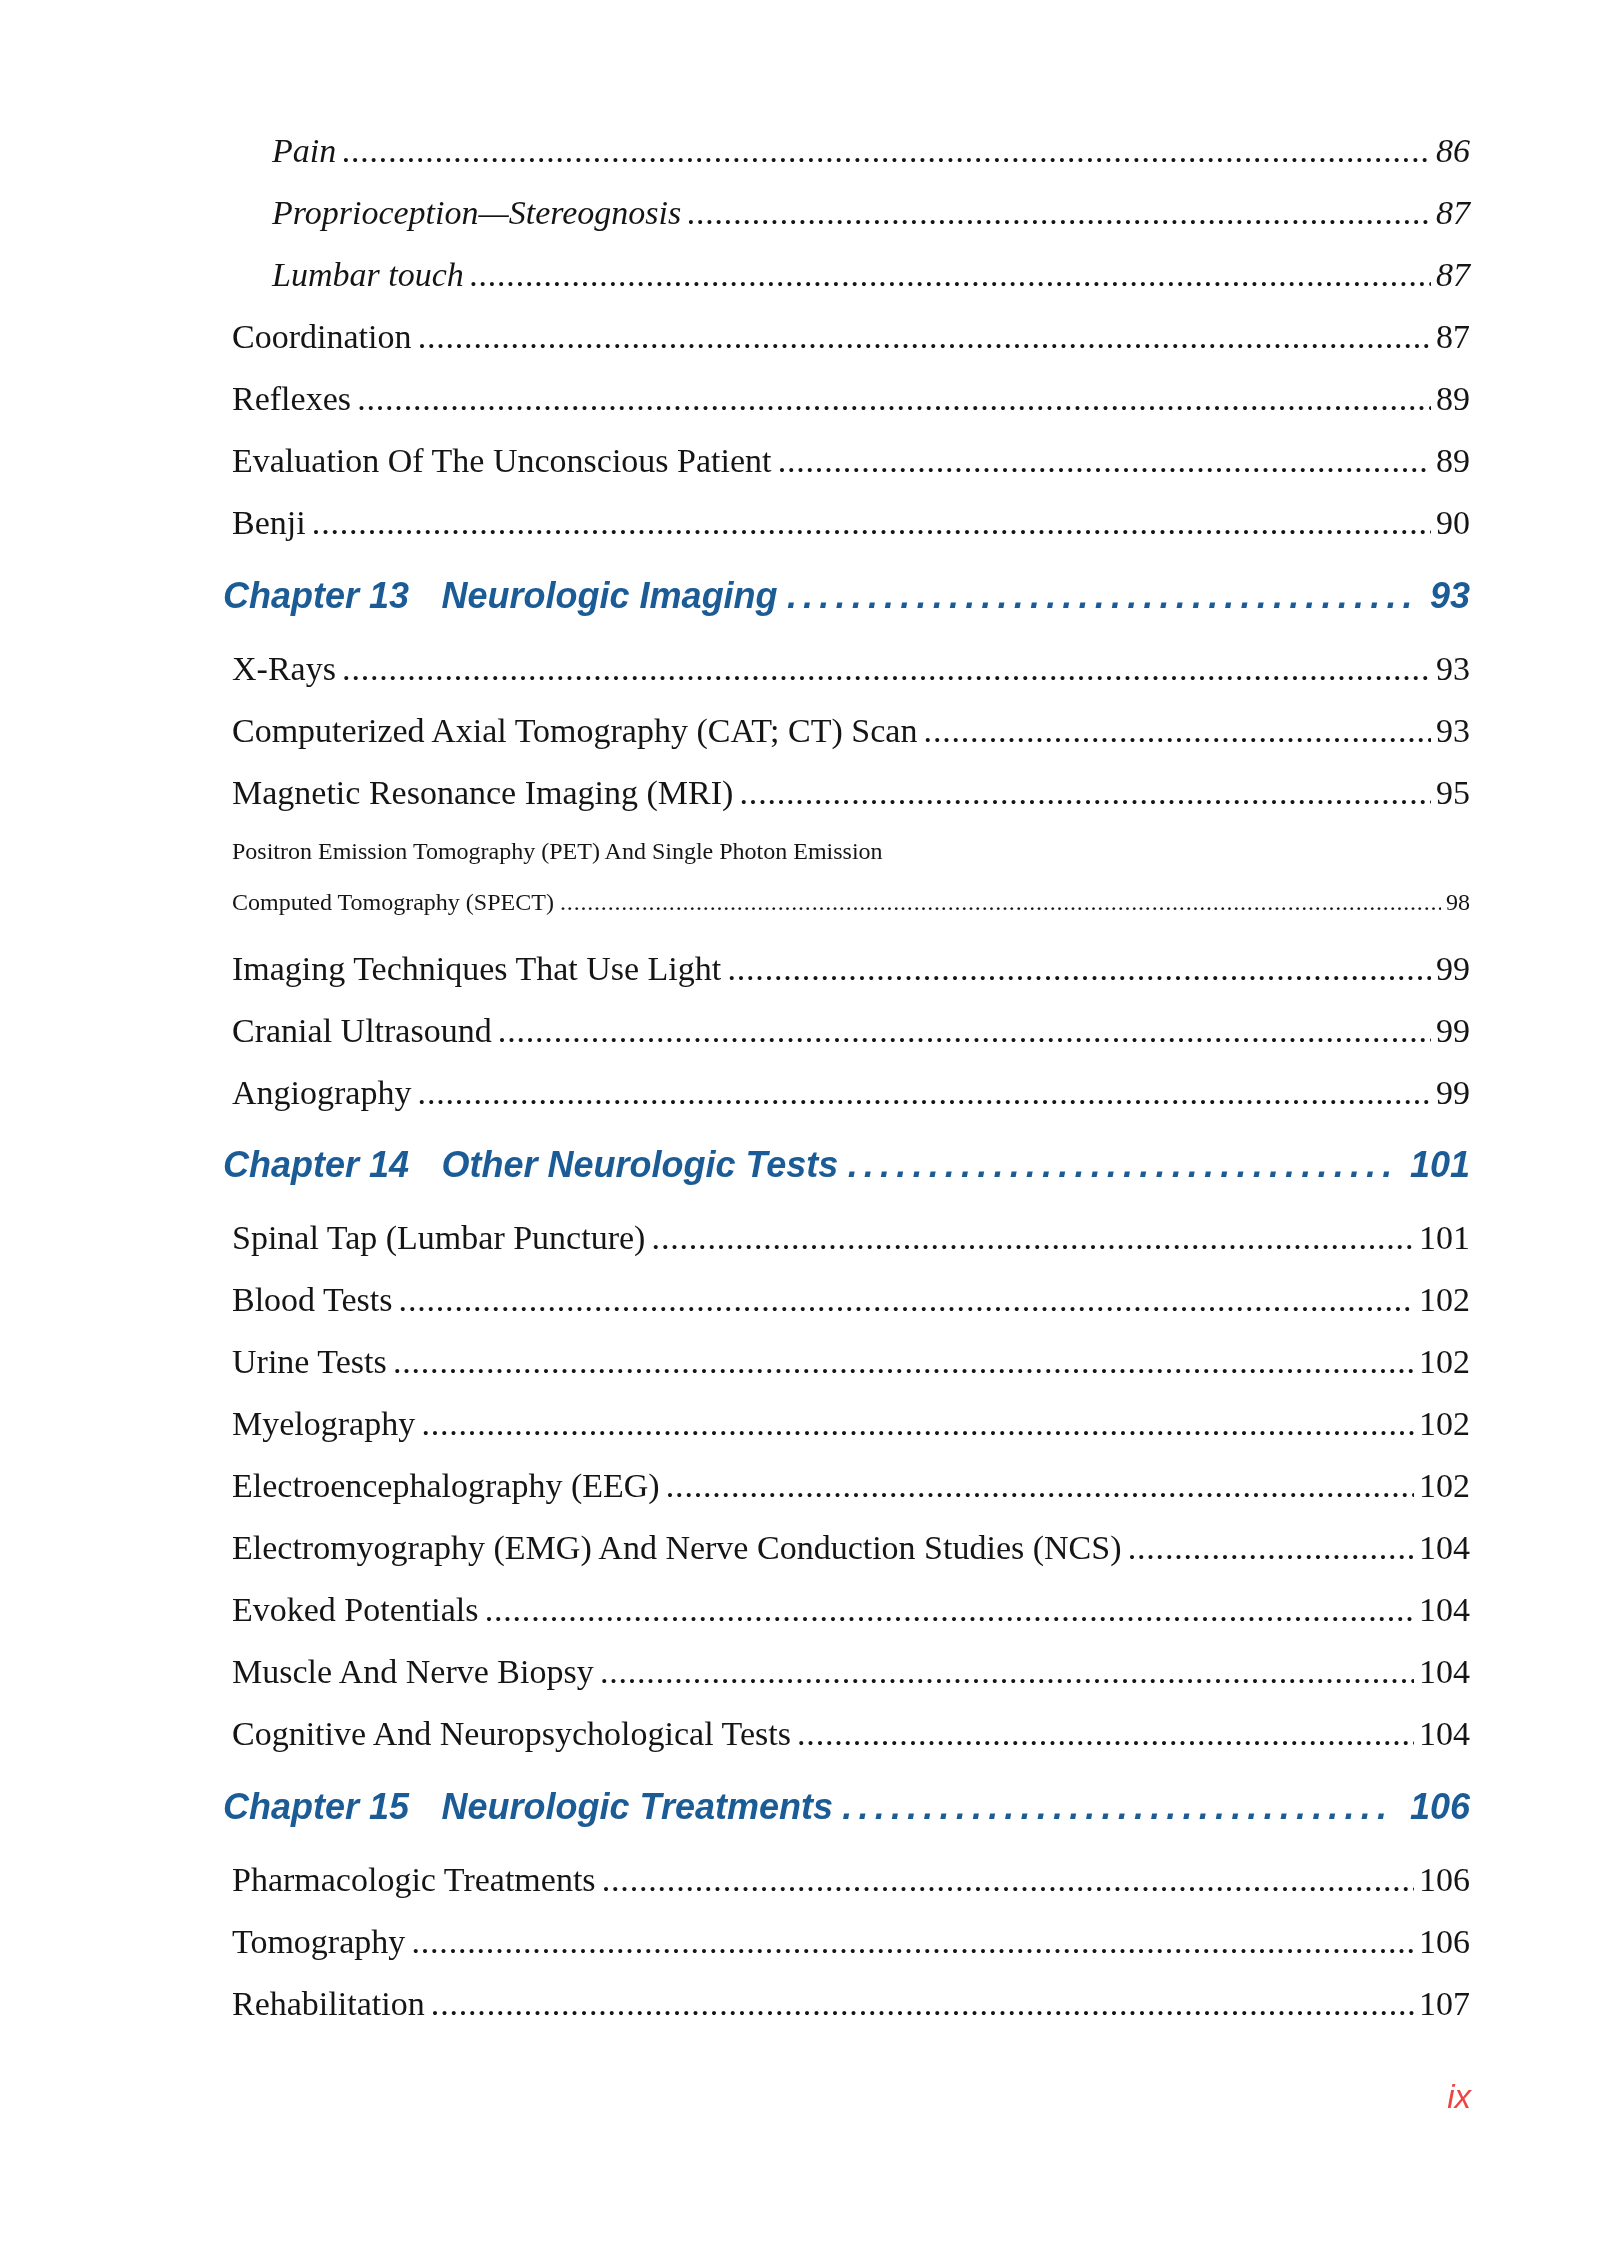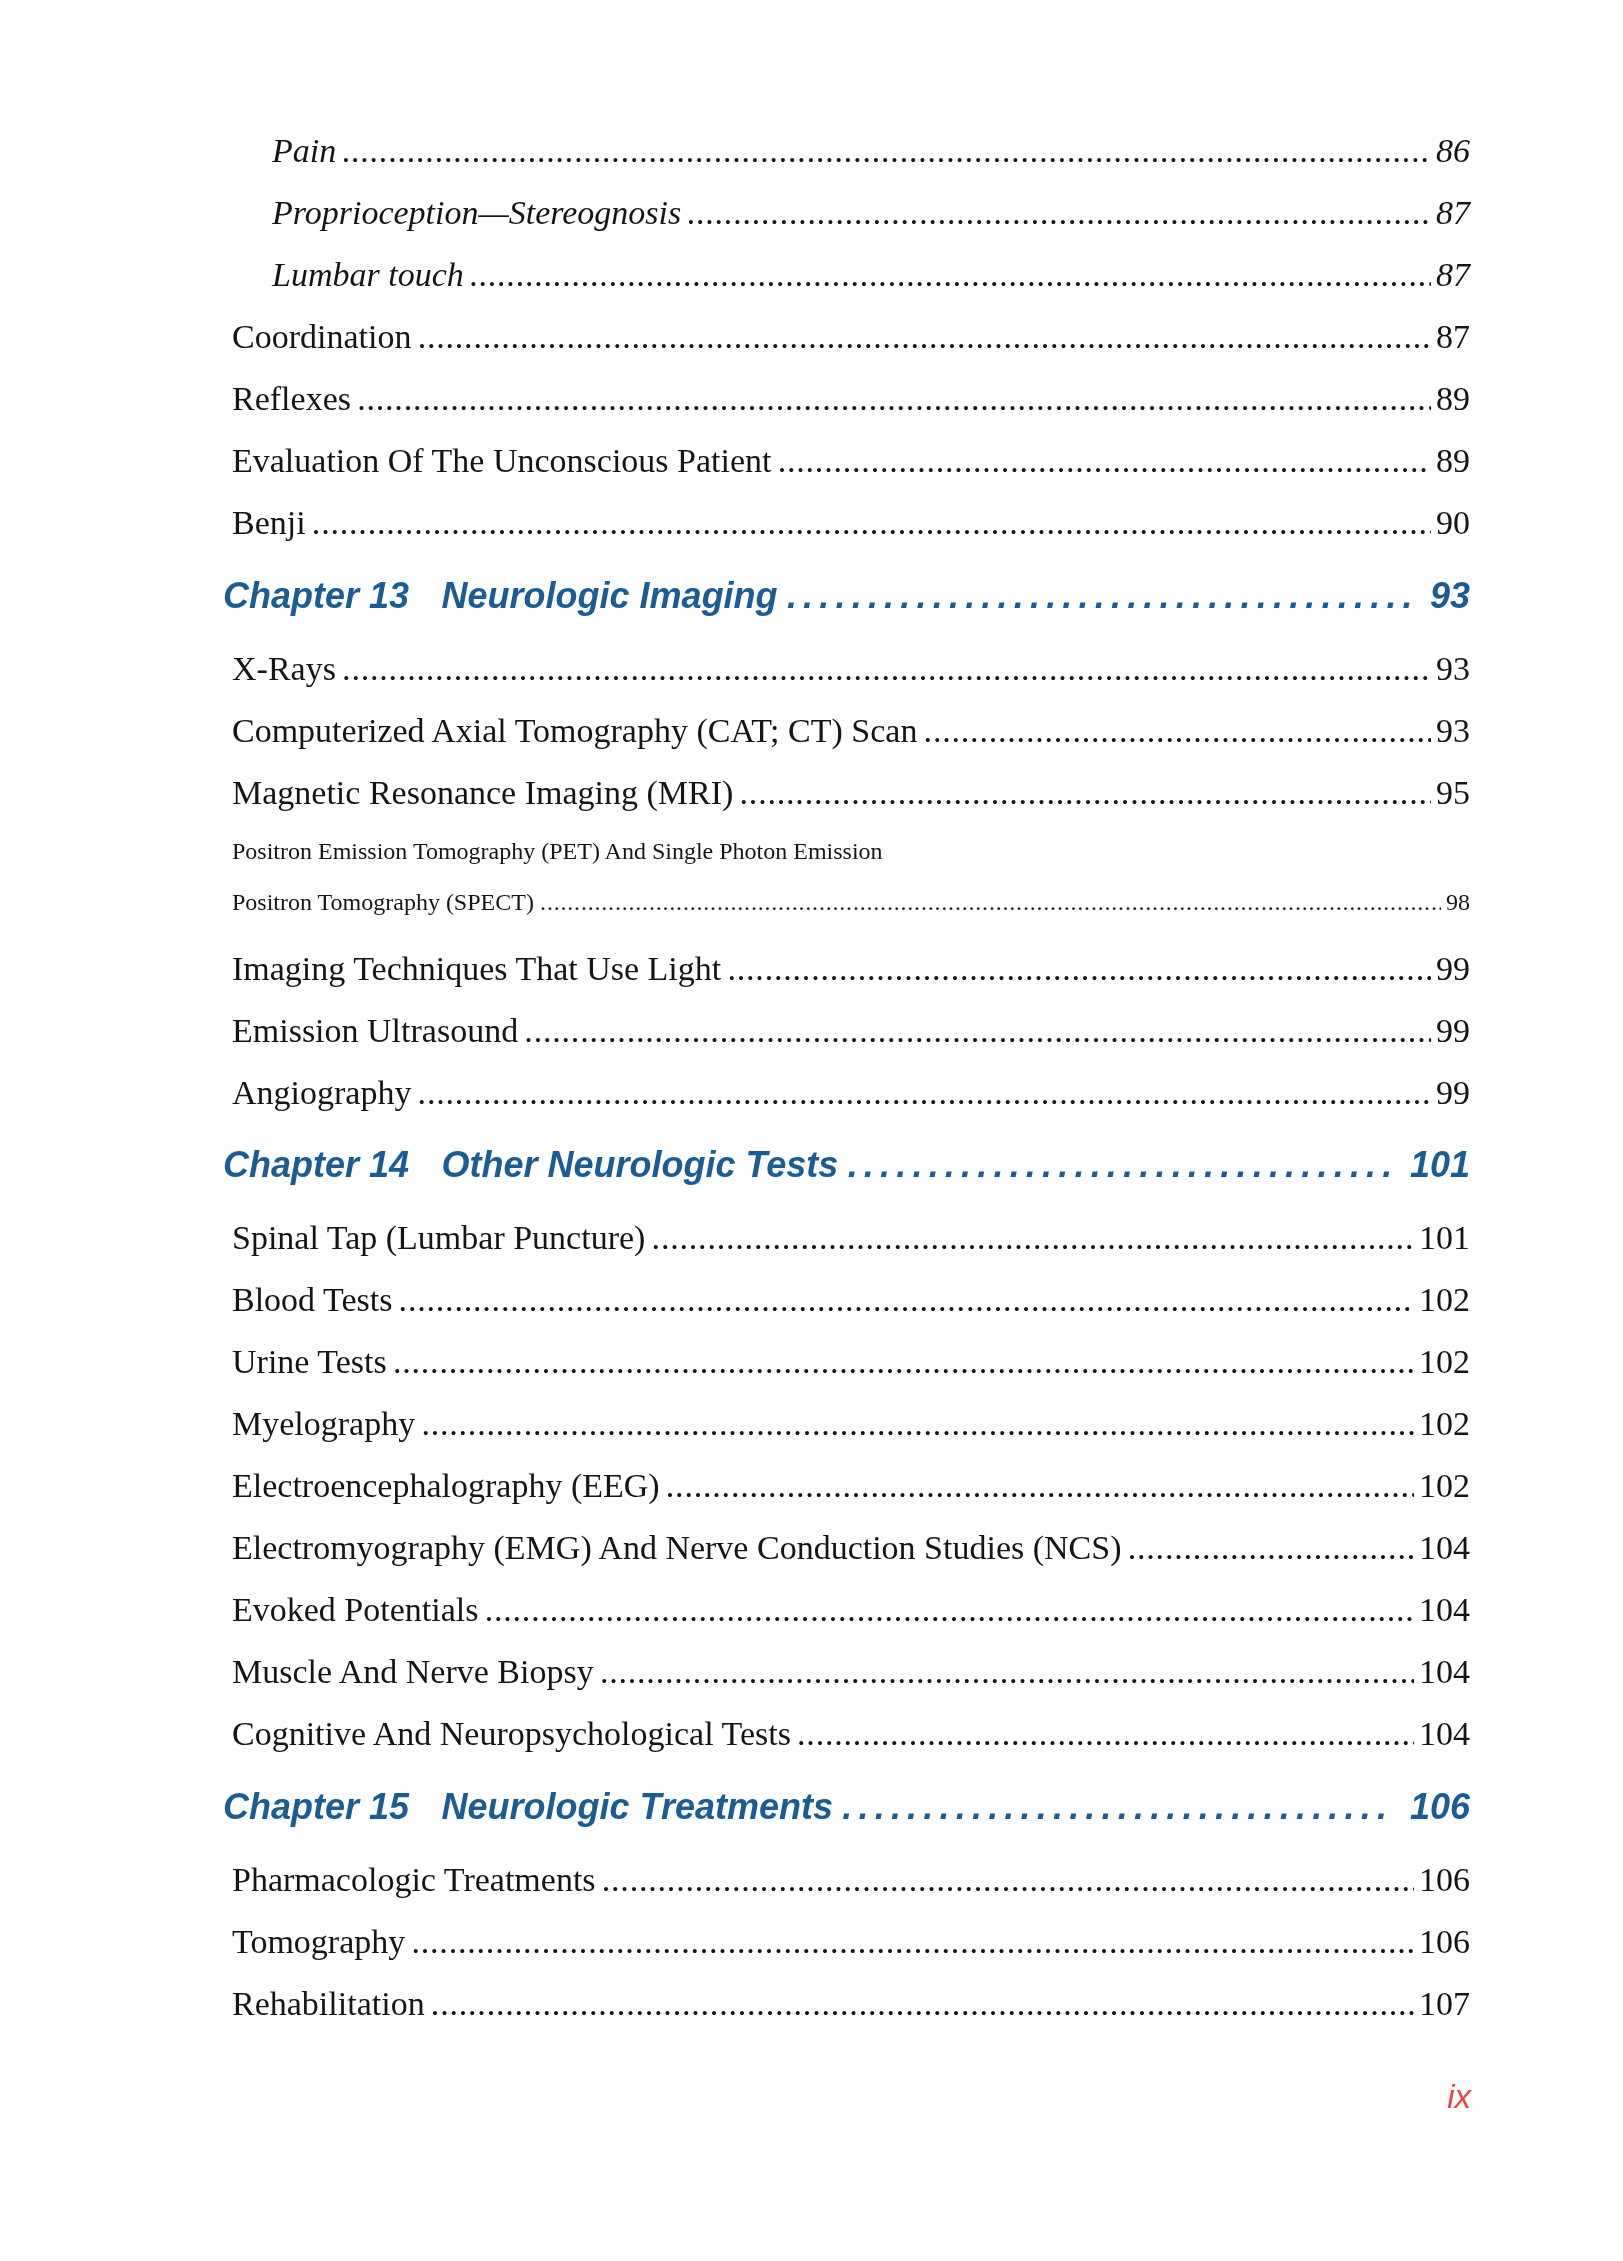--- a/index.html
+++ b/index.html
@@ -122,32 +122,32 @@
         <span class="pagenum">93</span>
       </div>
       <div class="row section-row">
         <span class="title">Magnetic Resonance Imaging (MRI)</span>
         <span class="leader"></span>
         <span class="pagenum">95</span>
       </div>
       <div class="multiline">
         <div class="ml1">Positron Emission Tomography (PET) And Single Photon Emission</div>
         <div class="ml2">
-          <span>Positron Tomography (SPECT)</span>
+          <span>Computed Tomography (SPECT)</span>
           <span class="leader"></span>
           <span class="pagenum">98</span>
         </div>
       </div>
       <div class="row section-row">
         <span class="title">Imaging Techniques That Use Light</span>
         <span class="leader"></span>
         <span class="pagenum">99</span>
       </div>
       <div class="row section-row">
-        <span class="title">Emission Ultrasound</span>
+        <span class="title">Cranial Ultrasound</span>
         <span class="leader"></span>
         <span class="pagenum">99</span>
       </div>
       <div class="row section-row">
         <span class="title">Angiography</span>
         <span class="leader"></span>
         <span class="pagenum">99</span>
       </div>
       <div class="row chapter-row">
         <span class="ch-label">Chapter 14</span>

